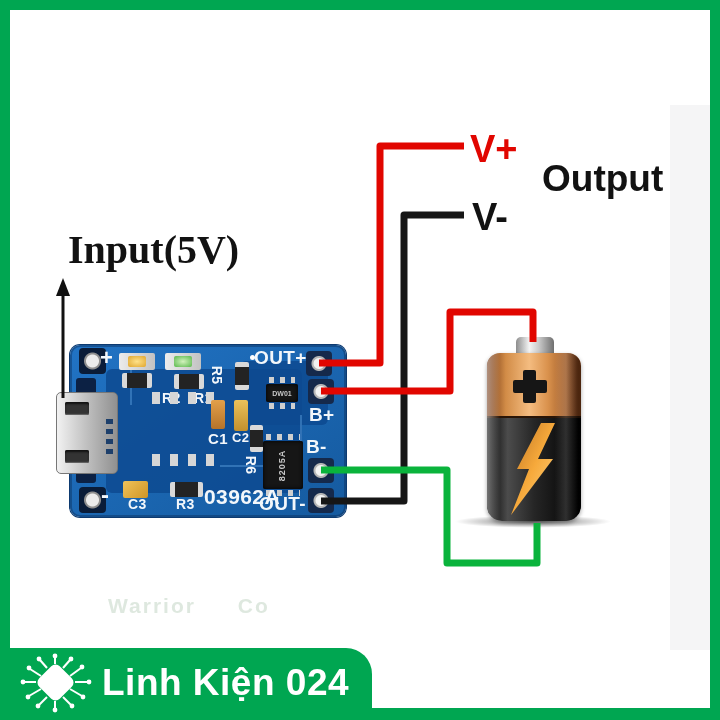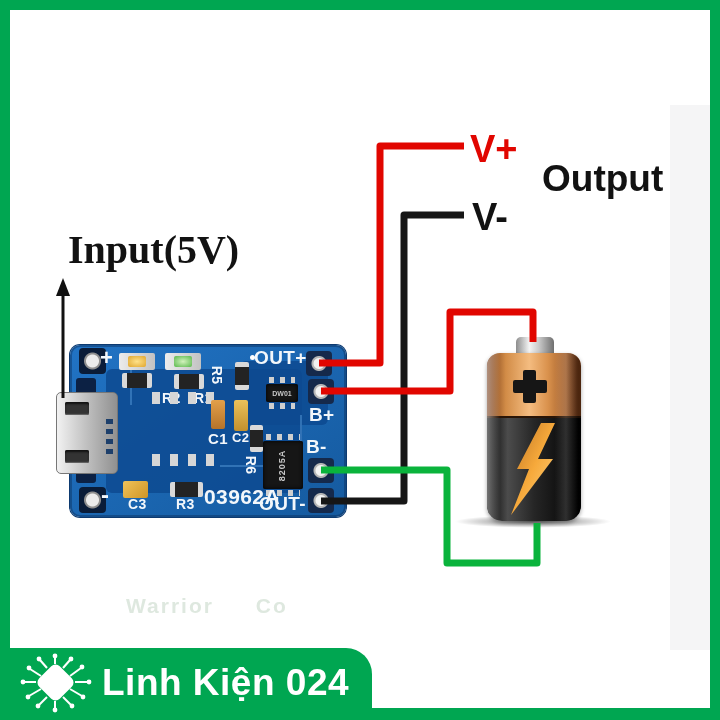--- a/index.html
+++ b/index.html
@@ -6,21 +6,21 @@
   .canvas{position:relative;width:720px;height:720px;background:#00a651;overflow:hidden;
           font-family:"Liberation Sans",sans-serif;}
   .inner{position:absolute;left:10px;top:10px;right:10px;bottom:12px;background:#ffffff;}
   .photo-strip{position:absolute;left:670px;top:105px;width:40px;height:545px;background:#f5f5f6;z-index:1;}
   .abs{position:absolute;}
   
   .lbl-input{left:46px;top:226px;font:bold 40px "Liberation Serif",serif;color:#121212;z-index:4;margin-left:22px;}
   .lbl-vplus{left:470px;top:128px;font:bold 38px "Liberation Sans",sans-serif;color:#e10600;z-index:4;}
   .lbl-output{left:542px;top:158px;font:bold 37px "Liberation Sans",sans-serif;color:#121212;z-index:4;}
   .lbl-vminus{left:472px;top:196px;font:bold 38px "Liberation Sans",sans-serif;color:#121212;z-index:4;}
-  .watermark{left:126px;top:594px;font:bold 21px "Liberation Sans",sans-serif;color:rgba(173,198,176,.4);
+  .watermark{left:108px;top:594px;font:bold 21px "Liberation Sans",sans-serif;color:rgba(173,198,176,.4);
              letter-spacing:2px;word-spacing:34px;filter:blur(.7px);z-index:1;}
   
   .wires{position:absolute;left:0;top:0;z-index:3;pointer-events:none;}
   
   .module{left:70px;top:345px;width:276px;height:172px;border-radius:10px;z-index:2;
           background:linear-gradient(145deg,#2173c4,#155a9f);
           box-shadow:inset 0 0 0 2px rgba(10,40,80,.4), 0 0 0 1px #0d3a70;}
   .panel{position:absolute;background:#0d4a90;border-radius:6px;opacity:.85;}
   .trace{position:absolute;background:#4f92d2;opacity:.55;}
   .silk{position:absolute;color:#f3f7fb;font:bold 14px "Liberation Sans",sans-serif;letter-spacing:.4px;}

